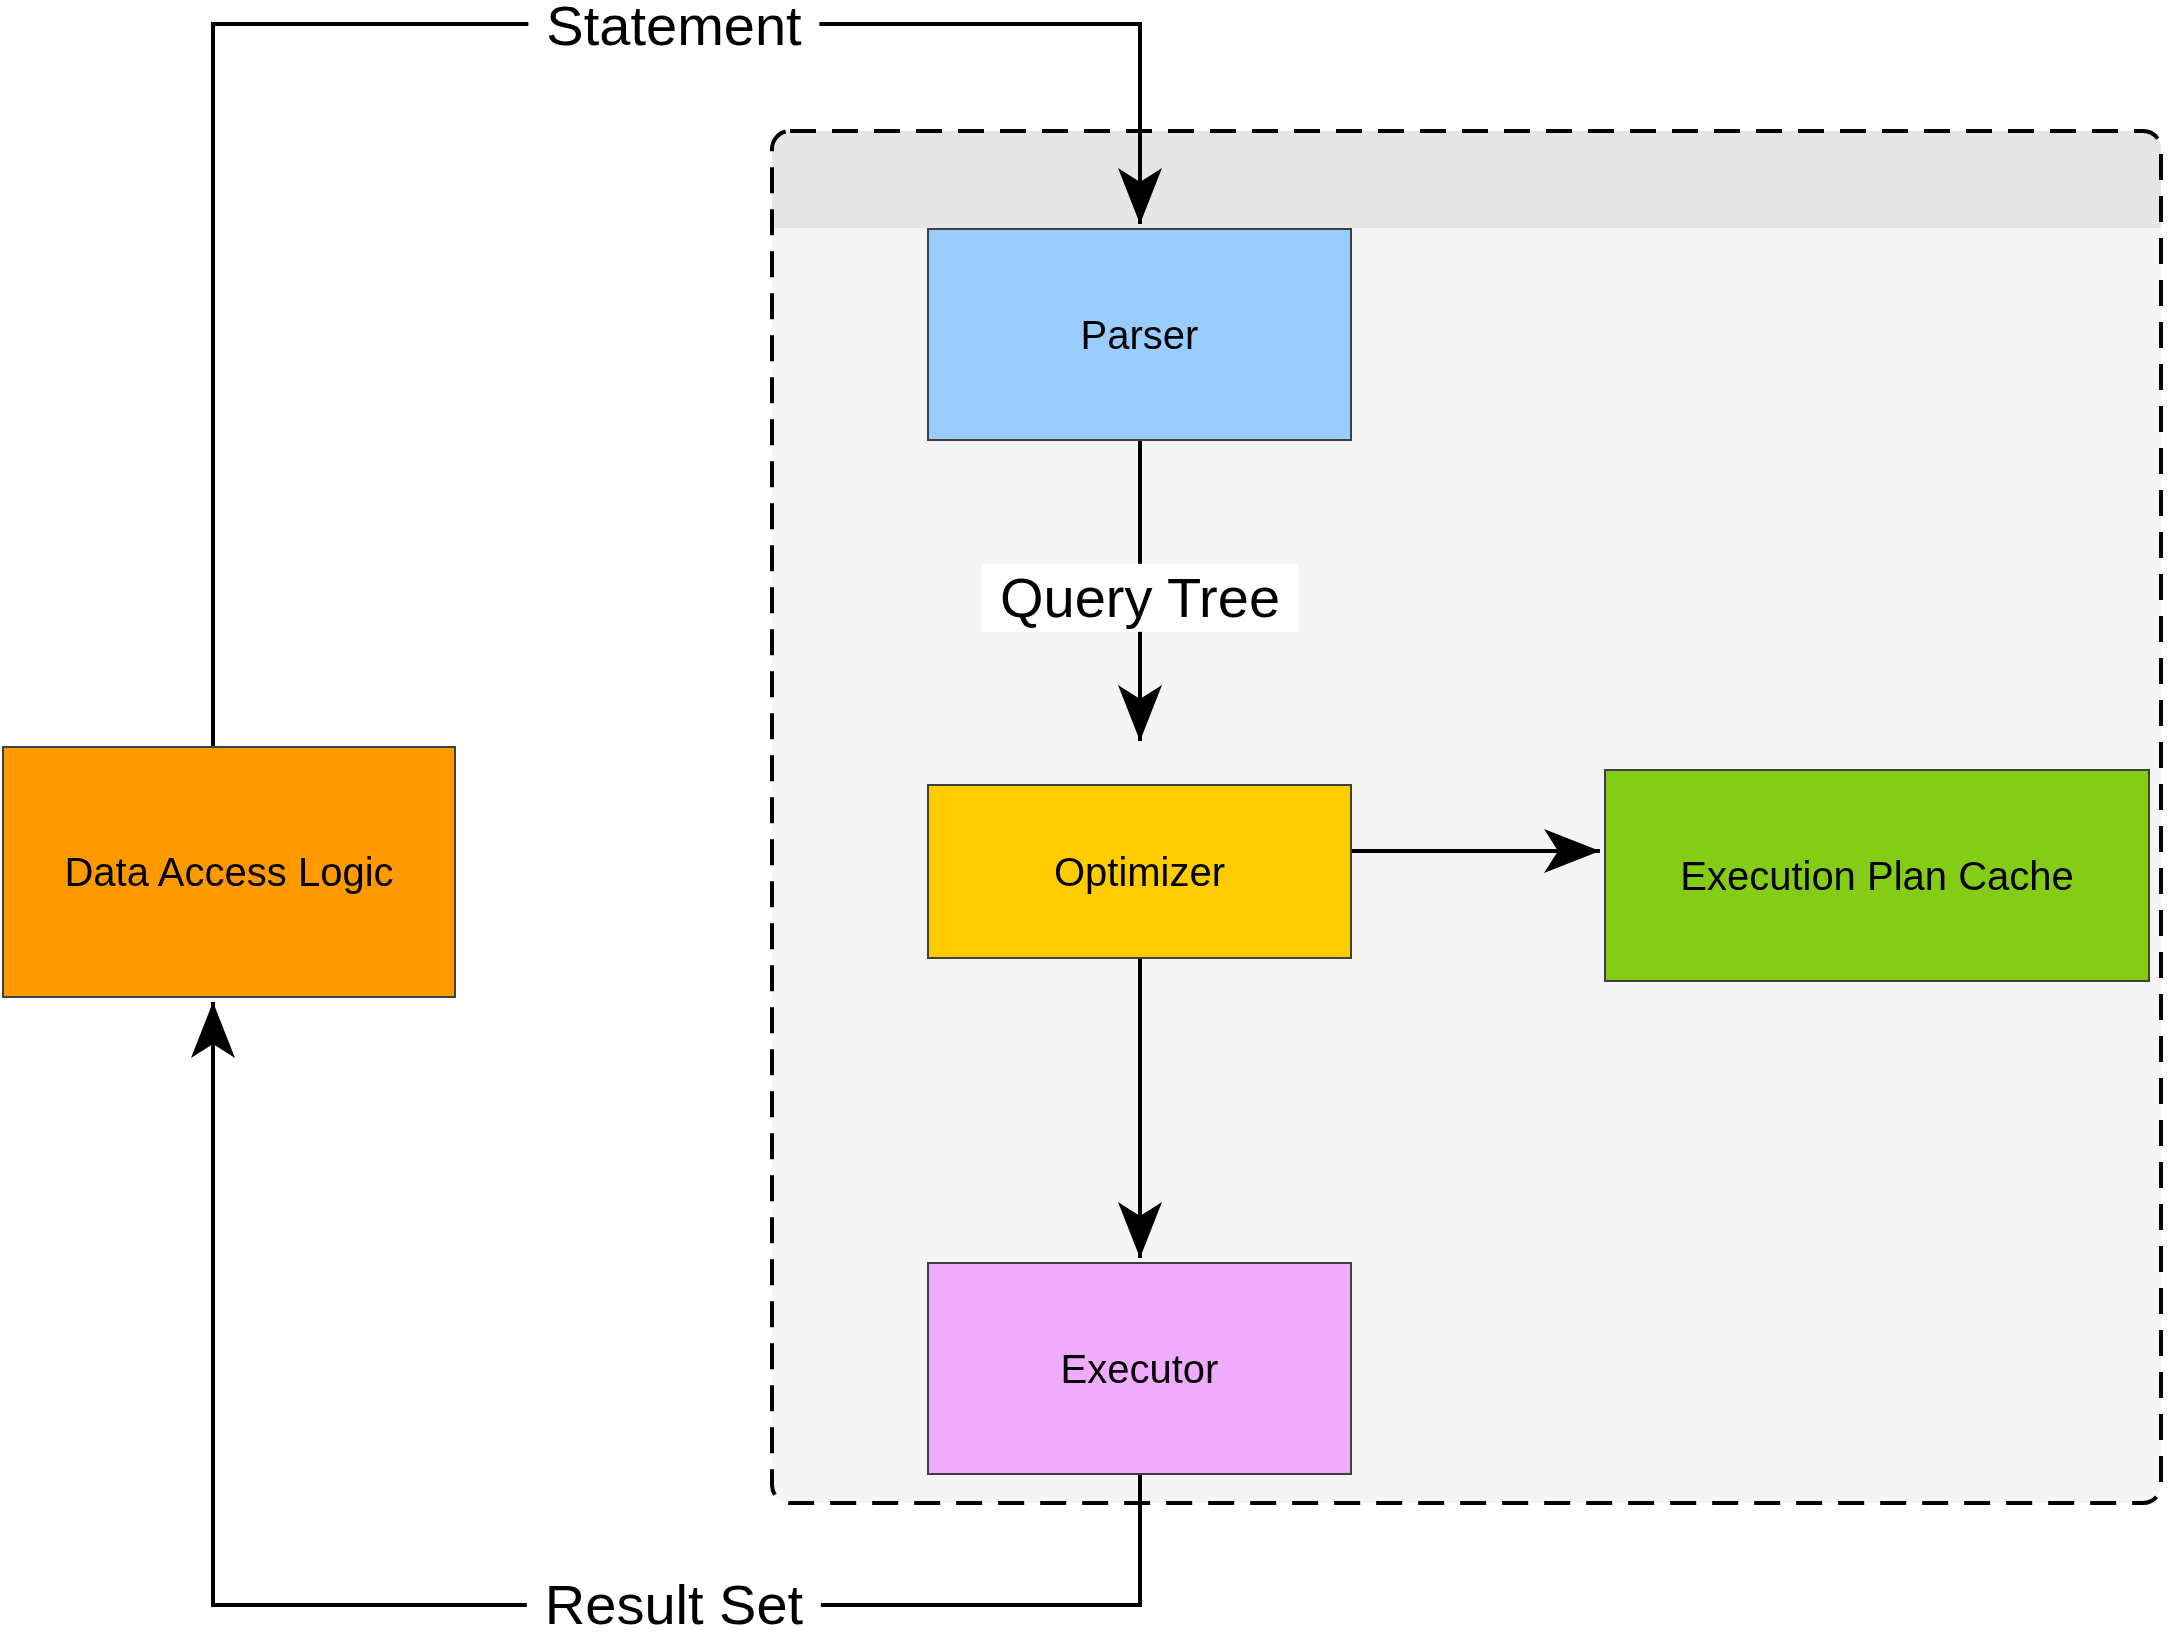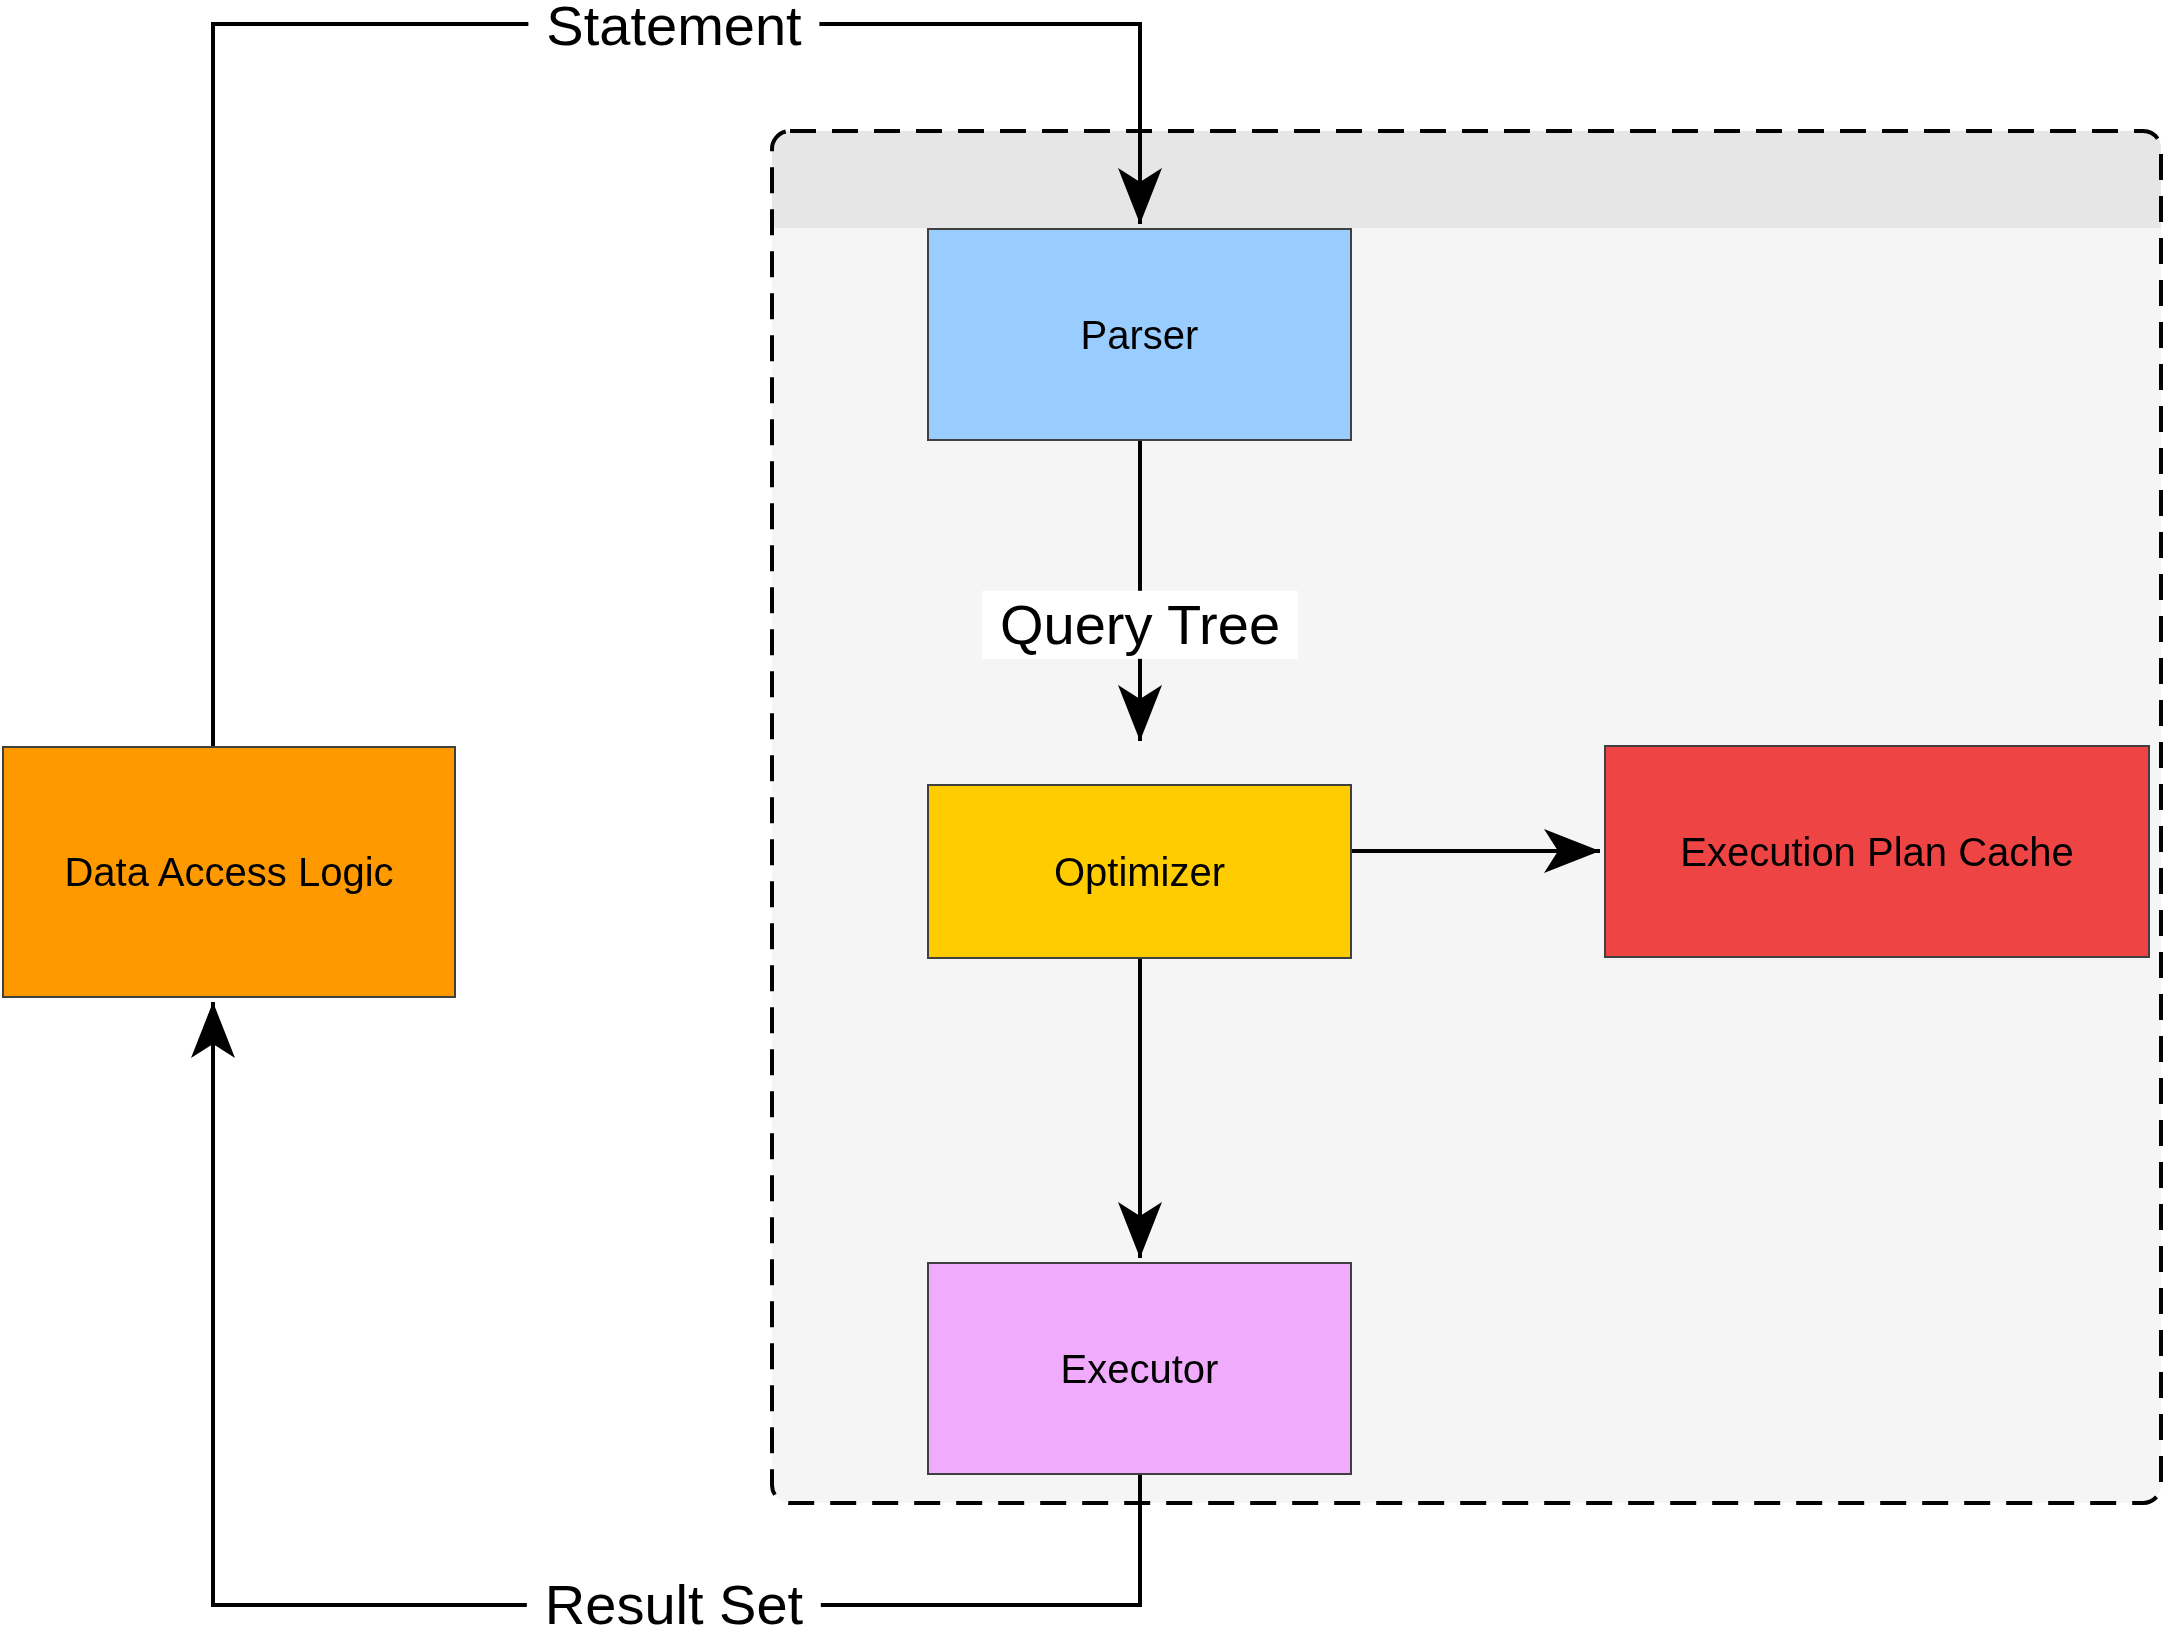--- a/index.html
+++ b/index.html
@@ -43,21 +43,21 @@
     position: absolute;
     transform: translate(-50%, -50%);
     background: #ffffff;
     font-size: 56px;
     line-height: 1.15;
     padding: 2px 18px;
     white-space: nowrap;
     text-align: center;
   }
   .lbl-statement      { left: 674px;  top: 26px; }
-  .lbl-query-tree     { left: 1140px; top: 598px; margin-top: 27px; }
+  .lbl-query-tree     { left: 1140px; top: 598px; }
   .lbl-execution-plan { left: 1140px; top: 1110px; }
   .lbl-result-set     { left: 674px;  top: 1605px; }
 
   .db-header-label {
     position: absolute;
     left: 772px; top: 131px;
     width: 1365px; height: 97px;
     line-height: 97px;
     text-align: right;
     padding-right: 24px;
@@ -95,21 +95,21 @@
 
 
   <div class="node node-parser" style="background-color: rgb(153, 204, 255);">
     <span>Parser</span>
   </div>
 
   <div class="node node-optimizer" style="background-color: rgb(255, 204, 0);">
     <span>Optimizer</span>
   </div>
 
-  <div class="node node-cache" style="background-color: #ef4444;">
+  <div class="node node-cache" style="background-color: #84cc16; margin-top: 24px;">
     <span>Execution Plan Cache</span>
   </div>
 
   <div class="node node-executor" style="background-color: #f0abfc;">
     <span>Executor</span>
   </div>
 
   <div class="node node-dal" style="background-color: rgb(255, 153, 0);">
     <span>Data Access Logic</span>
   </div>

